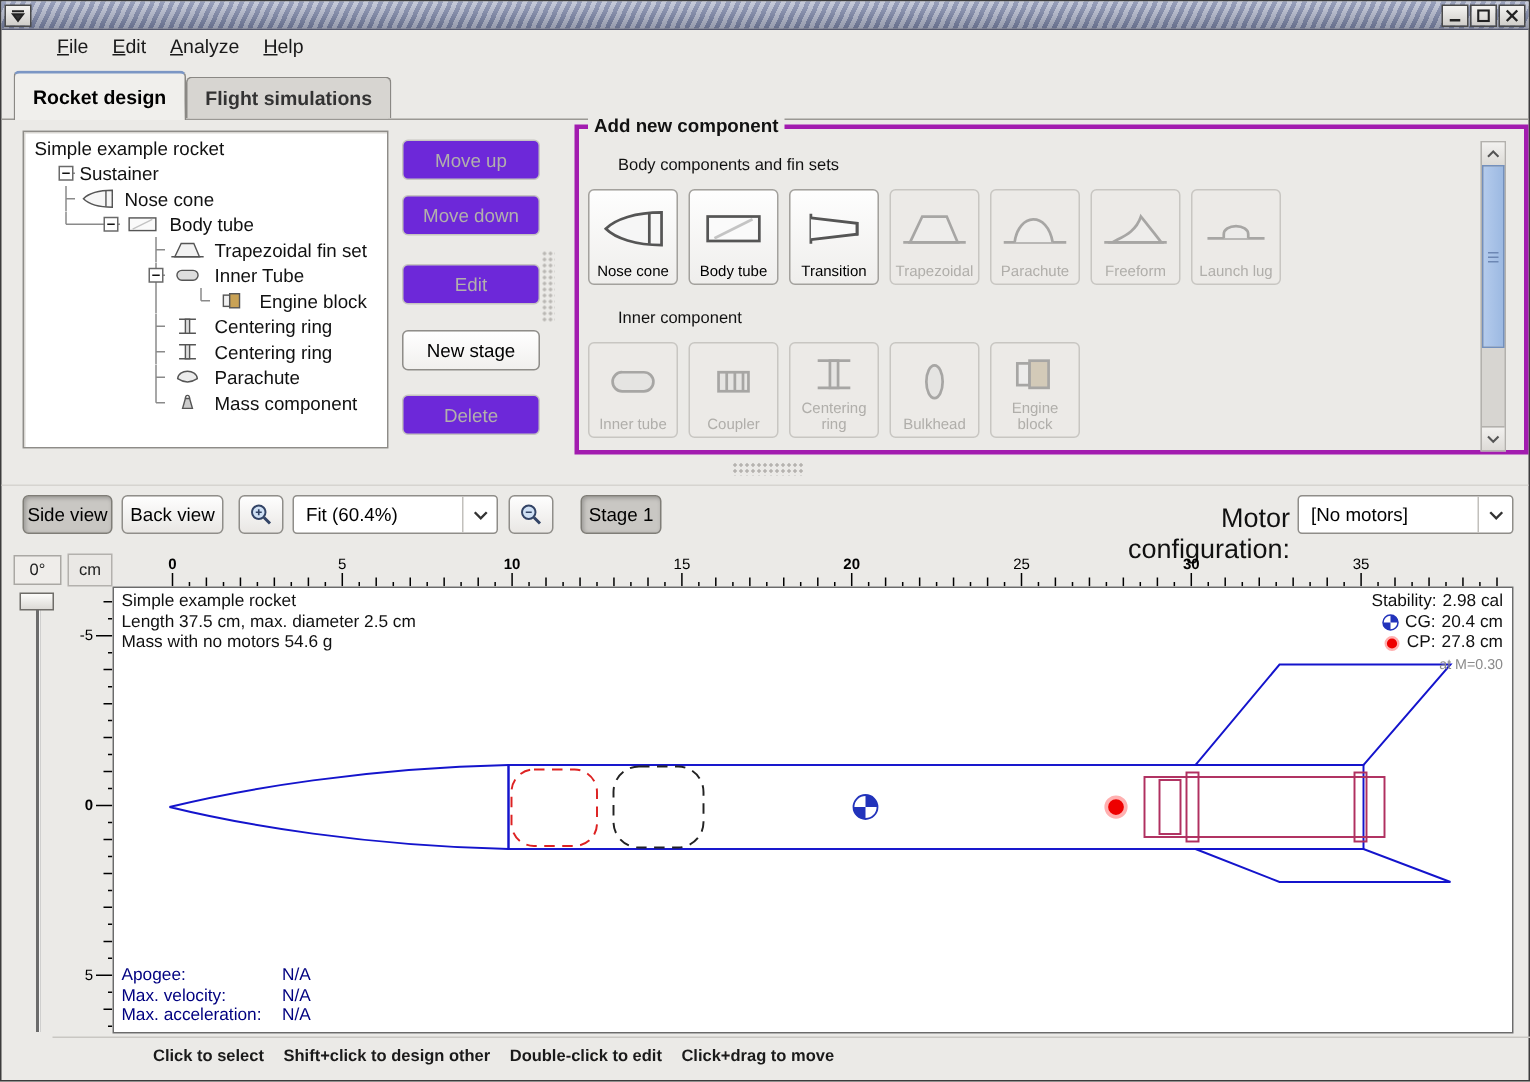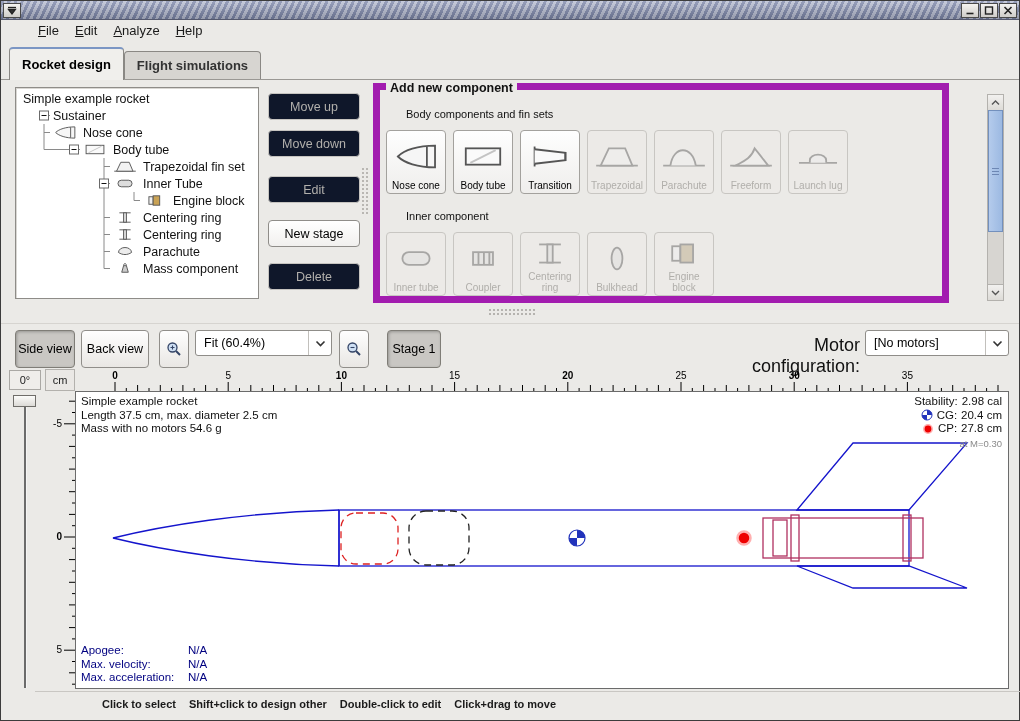--- a/index.html
+++ b/index.html
@@ -31,25 +31,25 @@
     border:1px solid #8e8c88;box-shadow:inset 1px 1px 0 #d9d7d3;overflow:hidden;padding:2px 0 0 4px;box-sizing:border-box;}
   .trow{display:flex;align-items:center;height:17px;white-space:nowrap;}
   .gcell{flex:none;display:block;}
   .ticon{flex:none;width:30px;display:flex;justify-content:center;}
   .tlabel{font-size:12.5px;color:#111;margin-left:3px;}
   
   .action-col{position:absolute;left:267px;top:86px;width:92px;height:212px;}
   .abtn{position:absolute;left:0;width:92px;height:27px;border-radius:4px;font-size:12.5px;
     display:flex;align-items:center;justify-content:center;box-sizing:border-box;}
   .abtn.enabled{background:linear-gradient(#ffffff,#f1f0ee);border:1px solid #8f8d89;color:#000;}
-  .abtn.disabled{background:#0f172a;border:1px solid #c6c4c0;color:#b2b0ac;text-align:center;}
+  .abtn.disabled{background:#6d28d9;border:1px solid #c6c4c0;color:#b2b0ac;text-align:center;}
   .vgrip{position:absolute;left:360px;top:166px;width:9px;height:48px;
     background-image:radial-gradient(#b9b7b3 1px,transparent 1.2px);background-size:4px 4px;}
   
-  .add-group{position:absolute;left:372px;top:82px;width:576px;height:220px;border:7px solid #a21caf;box-sizing:border-box;}
+  .add-group{position:absolute;left:382px;top:82px;width:636px;height:220px;border:3px solid #a21caf;box-sizing:border-box;}
   .add-legend{position:absolute;left:6px;top:-9px;background:#ebeae7;padding:0 4px;font-size:12.5px;font-weight:bold;color:#111;}
   .group-label{position:absolute;left:10px;font-size:11px;color:#111;margin-left:16px;}
   .comp-row{position:absolute;left:6px;display:flex;gap:7px;}
   .comp-btn{width:60px;height:64px;border:1px solid #a3a19d;border-radius:4px;background:linear-gradient(#fefefe,#efeeec);
     display:flex;flex-direction:column;align-items:center;justify-content:flex-end;box-sizing:border-box;padding:2px 1px;}
   .comp-btn .cicon{flex:1;display:flex;align-items:center;justify-content:center;}
   .comp-btn .clabel{font-size:10px;line-height:1.1;text-align:center;color:#000;}
   .comp-btn.disabled{background:#eceae7;border-color:#c8c6c2;}
   .comp-btn.disabled .clabel{color:#b0aeaa;}
   .comp-btn.disabled svg{opacity:.45;filter:grayscale(55%);}
@@ -59,21 +59,21 @@
     display:flex;align-items:center;justify-content:center;}
   .sbtn.down{bottom:0;top:auto;border-top:1px solid #b3b1ad;border-bottom:none;}
   .sthumb{position:absolute;left:0;top:15px;width:15px;height:122px;background:linear-gradient(90deg,#b4cbec,#9cb9e2);
     border:1px solid #7390bd;box-sizing:border-box;display:flex;flex-direction:column;align-items:center;justify-content:center;gap:2px;}
   .sthumb i{display:block;width:7px;height:1px;background:#6d87b4;}
   
   .hsplit{position:absolute;left:487px;top:307px;width:48px;height:9px;
     background-image:radial-gradient(#b5b3af 1px,transparent 1.2px);background-size:4px 4px;}
   
   .toolbar{position:absolute;left:0;top:322px;width:100%;height:42px;border-top:1px solid #d6d4d0;}
-  .tbtn{position:absolute;top:6px;height:38px;border-radius:4px;font-size:12.5px;display:flex;align-items:center;justify-content:center;box-sizing:border-box;color:#000;}
+  .tbtn{position:absolute;top:6px;height:26px;border-radius:4px;font-size:12.5px;display:flex;align-items:center;justify-content:center;box-sizing:border-box;color:#000;}
   .tbtn.raised{background:linear-gradient(#fefefe,#e9e7e4);border:1px solid #908e8a;}
   .tbtn.pressed{background:#c9c7c3;border:1px solid #7f7d77;box-shadow:inset 1px 1px 3px rgba(0,0,0,.25);}
   .combo{position:absolute;top:6px;height:26px;background:#fff;border:1px solid #8f8d89;border-radius:3px;box-sizing:border-box;
     display:flex;align-items:center;font-size:12.5px;color:#000;}
   .combo .ctext{flex:1;padding-left:8px;white-space:nowrap;overflow:hidden;}
   .combo .carrow{width:22px;align-self:stretch;border-left:1px solid #c2c0bc;display:flex;align-items:center;justify-content:center;}
   .tool-label{position:absolute;top:11px;font-size:18px;color:#111;}
   
   .diagram{position:absolute;left:0;top:364px;width:100%;height:326px;}
   .rot-box{position:absolute;left:8px;top:5px;width:32px;height:20px;border:1px solid #aaa8a4;background:#efedea;

